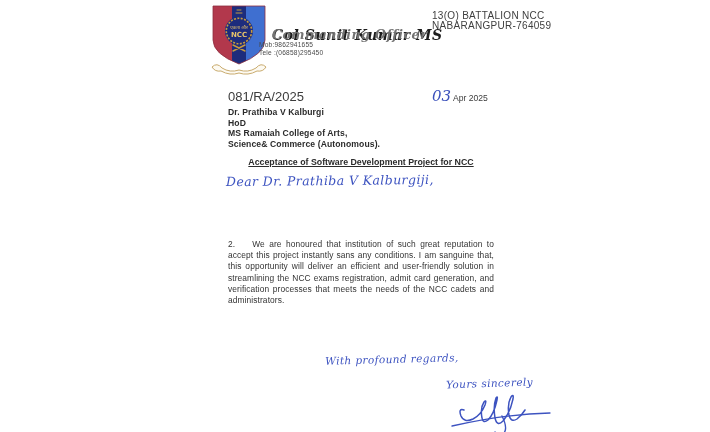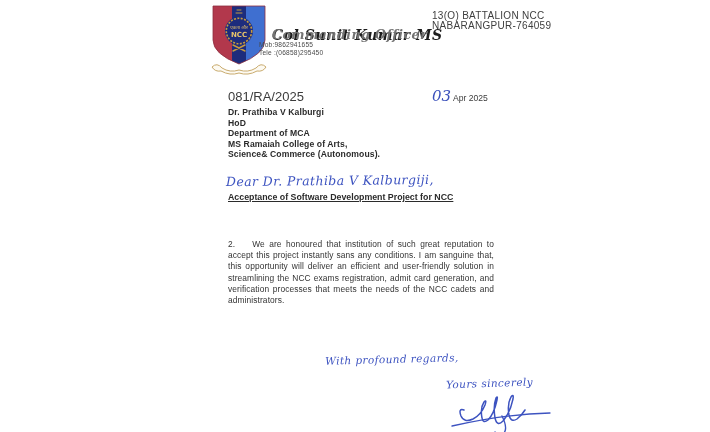--- a/index.html
+++ b/index.html
@@ -30,22 +30,22 @@
     font-family:"DejaVu Serif",serif;font-style:italic;color:#3a50bb;
     font-size:15px;font-weight:normal;
   }
   
   #addressee{
     position:absolute;left:228px;top:107px;font-size:8.6px;font-weight:bold;
     color:#2b2b2b;line-height:10.6px;letter-spacing:.1px;
   }
   
   #subject{
-    position:absolute;left:228px;top:157px;width:266px;
-    font-size:8.8px;font-weight:bold;color:#2b2b2b;margin-top:35px;
+    position:absolute;left:228px;top:157px;width:266px;text-align:center;
+    font-size:8.8px;font-weight:bold;color:#2b2b2b;
   }
   #subject span{text-decoration:underline;}
   
   .hand{
     font-family:"DejaVu Serif",serif;font-style:italic;color:#3d53c0;
     letter-spacing:.4px;
   }
   #salutation{position:absolute;left:226px;top:173px;font-size:12.5px;transform:rotate(-.6deg);}
   #regards{position:absolute;left:325px;top:353px;font-size:10.5px;transform:rotate(-1.5deg);}
   #sign-off{position:absolute;left:446px;top:377px;font-size:10.5px;transform:rotate(-2deg);}
@@ -97,21 +97,20 @@
 
   <div class="unit" id="unit1">13(O) BATTALION NCC</div>
   <div class="unit" id="unit2">NABARANGPUR-764059</div>
 
   <div id="ref-number">081/RA/2025</div>
   <div id="date"><span class="hand-date">03</span><span> Apr 2025</span></div>
 
   <div id="addressee">
     <div>Dr. Prathiba V Kalburgi</div>
     <div>HoD</div>
-    <div>Department of MCA</div>
     <div>MS Ramaiah College of Arts,</div>
     <div>Science&amp; Commerce (Autonomous).</div>
   </div>
 
   <div id="subject"><span>Acceptance of Software Development Project for NCC</span></div>
 
   <div id="salutation" class="hand">Dear Dr. Prathiba V Kalburgiji,</div>
 
 
   <p class="para" id="para2"><span class="pnum">2.</span><span>We are honoured that institution of such great reputation to accept this project instantly sans any conditions. I am sanguine that, this opportunity will deliver an efficient and user-friendly solution in streamlining the NCC exams registration, admit card generation, and verification processes that meets the needs of the NCC cadets and administrators.</span></p>

